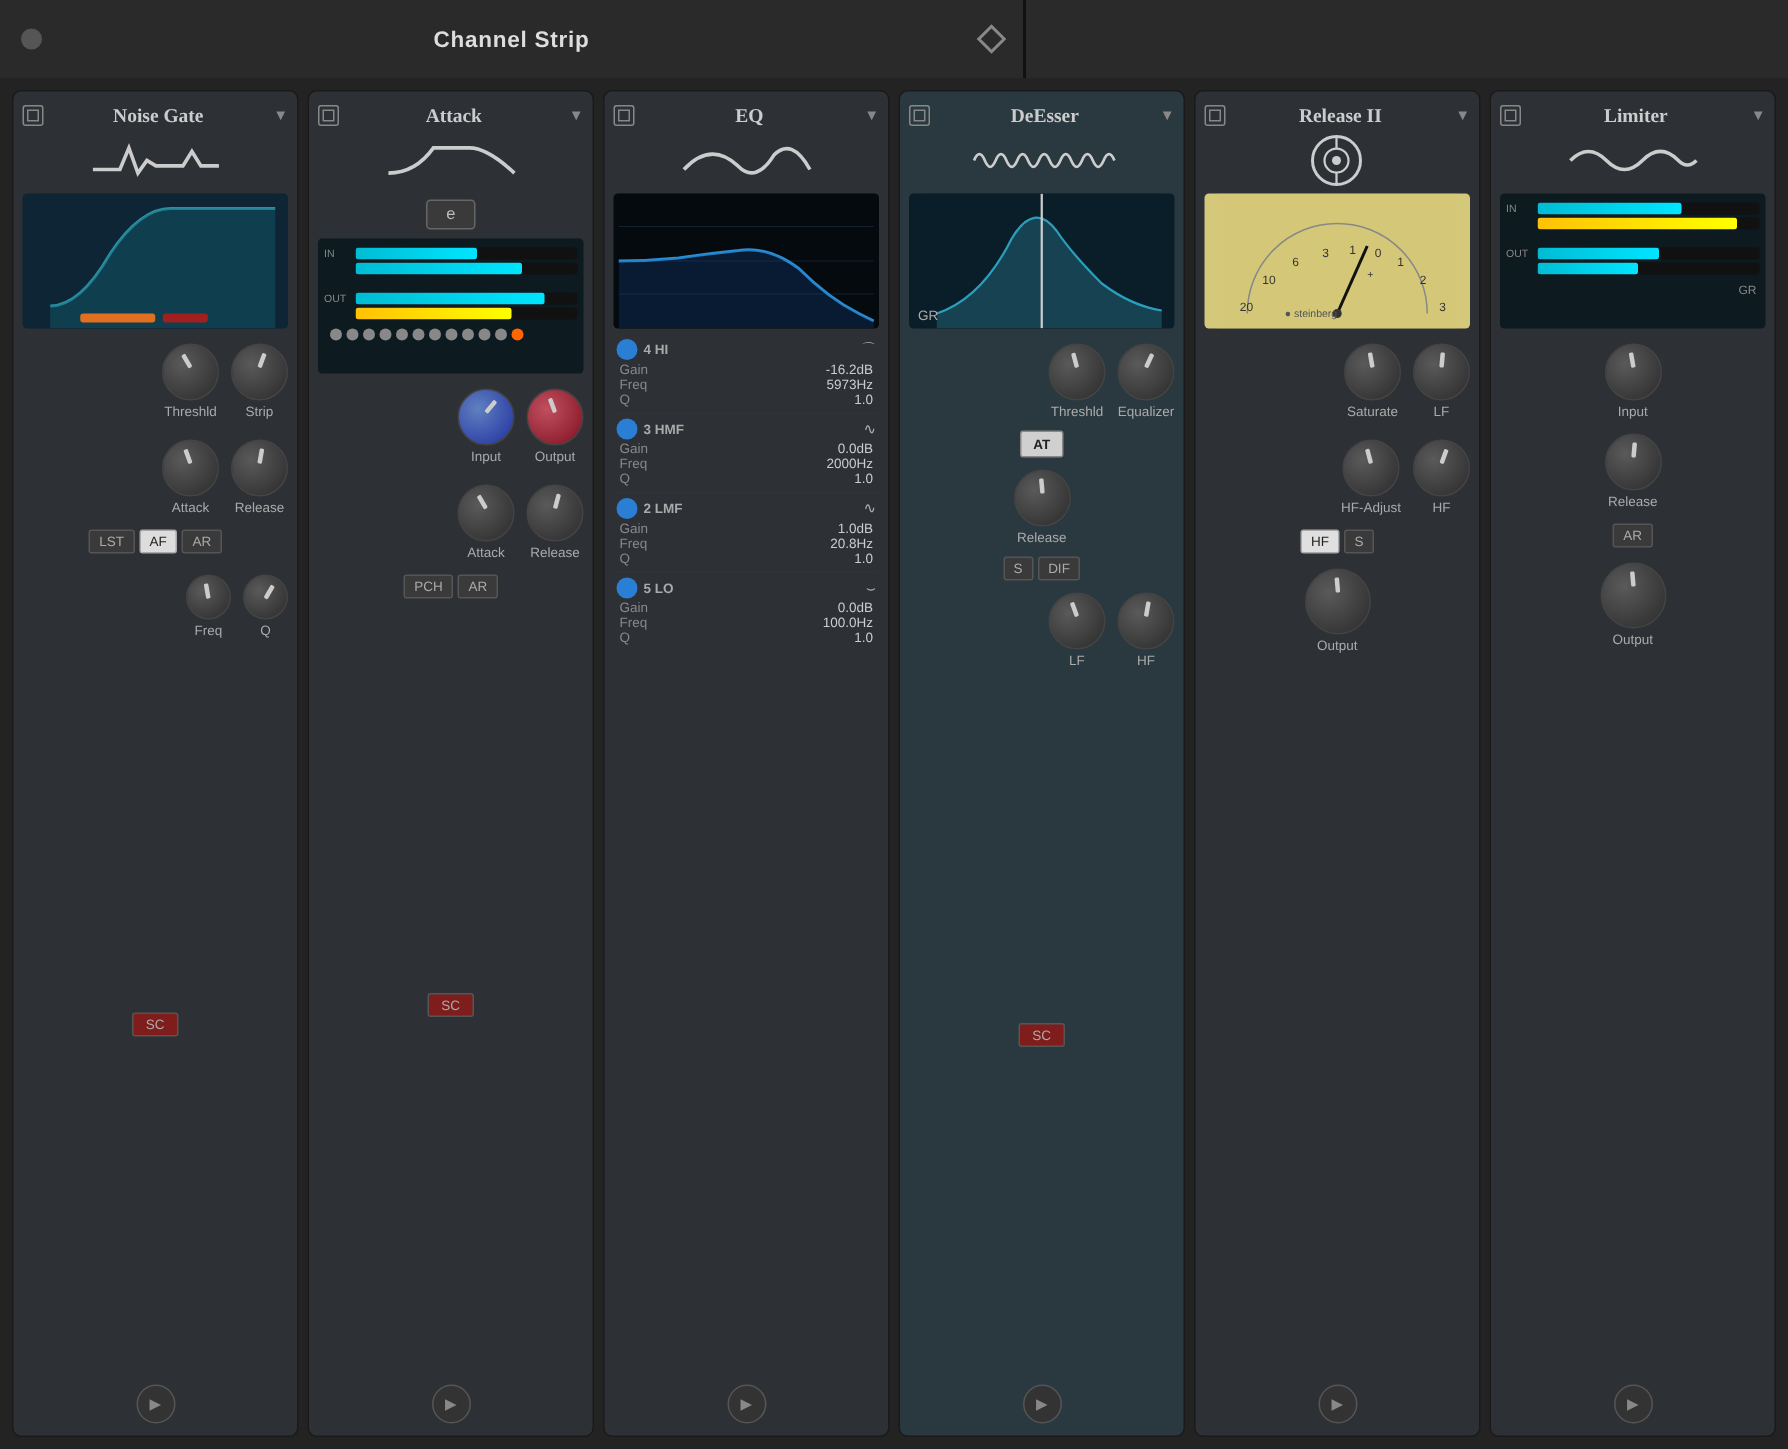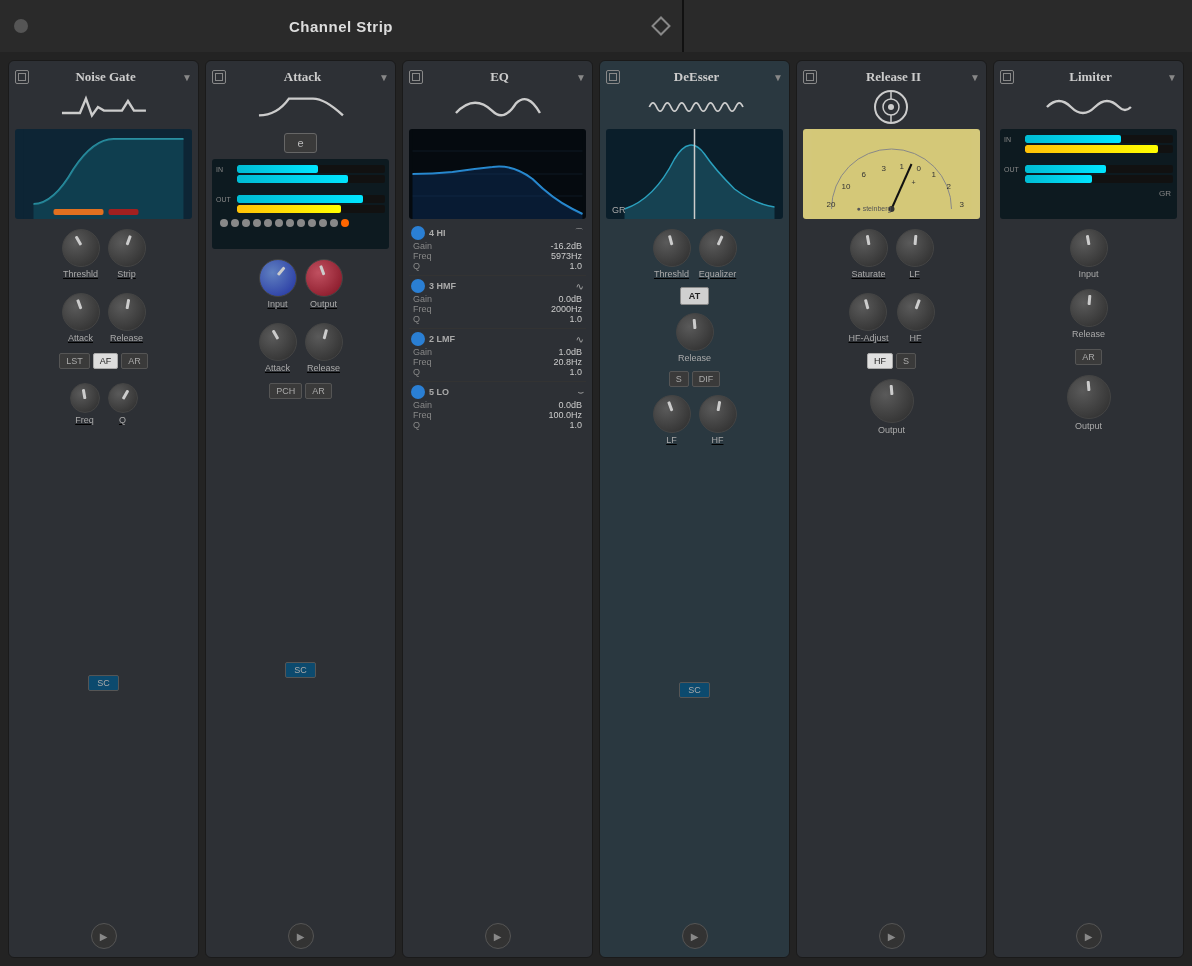--- a/index.html
+++ b/index.html
@@ -201,23 +201,22 @@
     .btn-row {
       display: flex;
       gap: 3px;
       margin: 4px 0;
     }
 
     
     .knob-row {
       display: flex;
       gap: 8px;
-      justify-content: center;
-      width: 100%;
-      text-decoration: underline;
+      justify-content: flex-end;
+      width: 100%;
     }
 
     
     .play-btn {
       width: 26px; height: 26px;
       border-radius: 50%;
       border: 1px solid #555;
       background: #333;
       display: flex; align-items: center; justify-content: center;
       color: #888;
@@ -398,21 +397,21 @@
     .gr-label {
       position: absolute;
       bottom: 4px;
       left: 6px;
       color: #aaa;
       font-size: 9px;
     }
 
     
     .sc-btn {
-      background: #0c4a6e;
+      background: #7f1d1d;
       border: 1px solid #555;
       color: #aaa;
       font-size: 9px;
       padding: 2px 8px;
       border-radius: 2px;
       cursor: pointer;
       margin-top: 4px;
     }
 
     .deesser-at-btn {

